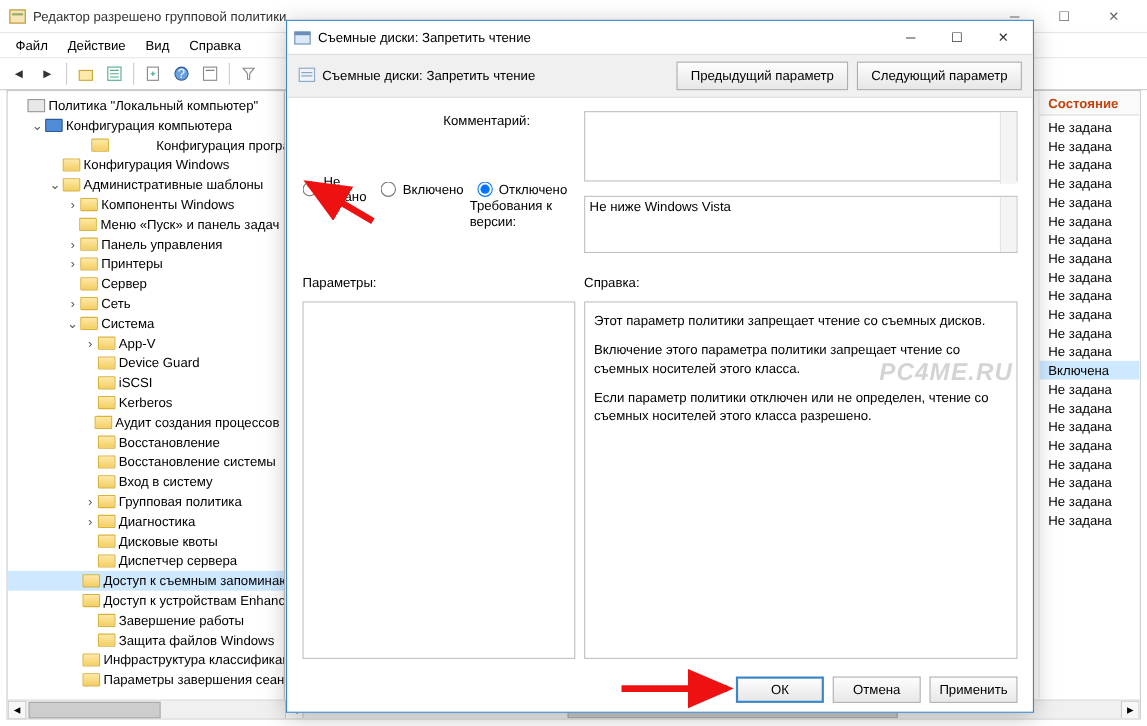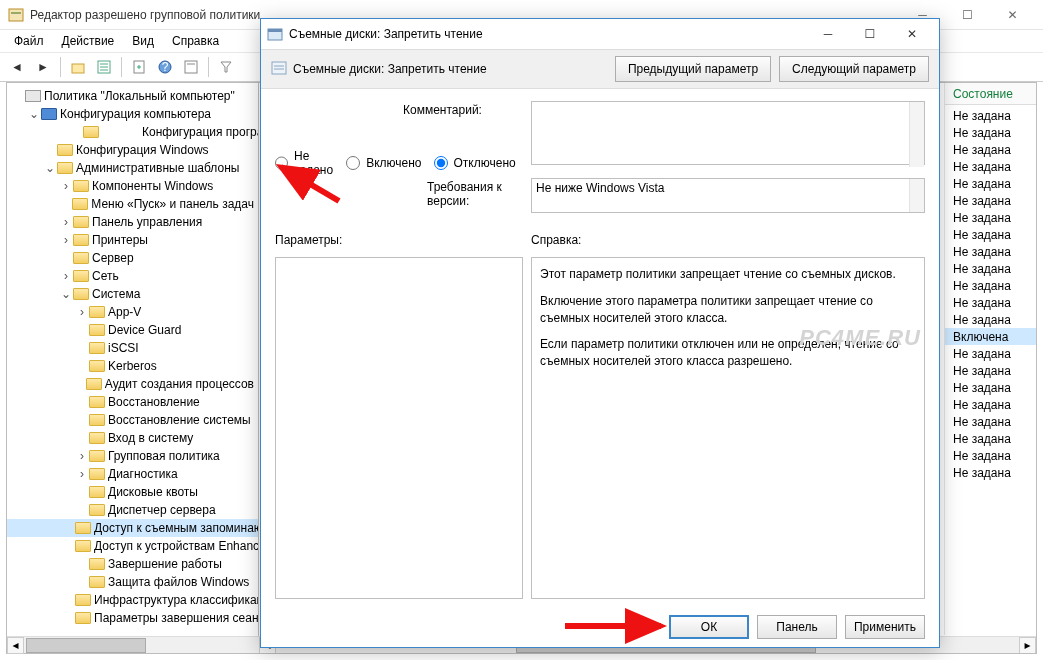--- a/index.html
+++ b/index.html
@@ -25,21 +25,21 @@
 
 .tree { font-size: 12px; }
 .tree-row { display: flex; align-items: center; height: 18px; white-space: nowrap; padding-right: 4px; }
 .tree-row.selected { background: #cde8ff; }
 .tw { display: inline-block; width: 14px; text-align: center; color: #555; cursor: default; }
 .fico { width: 16px; height: 14px; margin-right: 3px; flex-shrink: 0; }
 .fico.folder { background: linear-gradient(#ffe9a8,#f3ce63); border: 1px solid #d9b23a; border-radius: 1px; height: 12px; }
 .fico.comp { background: #4f8bd6; border: 1px solid #2c5a99; border-radius: 1px; height: 12px; }
 .fico.root { background: #e8e8e8; border: 1px solid #999; height: 12px; }
 
-.state-head { height: 22px; display: flex; align-items: center; border-bottom: 1px solid #ddd; padding-left: 8px; color: #15803d; background: #fafafa; }
+.state-head { height: 22px; display: flex; align-items: center; border-bottom: 1px solid #ddd; padding-left: 8px; color: #c2410c; background: #fafafa; font-weight: bold; }
 .state-list { padding: 2px 0; }
 .state-item { height: 17px; padding: 0 8px; display: flex; align-items: center; }
 .state-item.sel { background: #cde8ff; }
 
 .hscroll { position: absolute; bottom: 0; left: 0; right: 0; height: 17px; background: #f0f0f0; border-top: 1px solid #ddd; display: flex; align-items: center; }
 .hscroll .arr { width: 17px; height: 17px; display: flex; align-items: center; justify-content: center; border: 1px solid #ccc; background: #f7f7f7; }
 .hscroll .thumb { height: 15px; background: #cdcdcd; border: 1px solid #aaa; }
 
 
 .dialog { position: absolute; left: 260px; top: 18px; width: 680px; height: 630px; background: #fff; border: 1px solid #3a86c8; box-shadow: 0 4px 20px rgba(0,0,0,.25); display: flex; flex-direction: column; }
@@ -54,21 +54,21 @@
 
 .dlg-body { flex: 1; padding: 12px 14px 8px; display: grid; grid-template-columns: 120px 120px 1fr; grid-template-rows: auto auto auto auto 1fr auto; column-gap: 8px; row-gap: 10px; position: relative; }
 .radio-col { grid-column: 1; grid-row: 1 / span 3; display: flex; flex-direction: row; gap: 12px; padding-top: 2px; }
 .radio-opt { display: flex; align-items: center; gap: 6px; }
 .radio-opt input { width: 14px; height: 14px; }
 
 .lbl-comment { grid-column: 2; grid-row: 1; padding-top: 2px; }
 .txt-comment { grid-column: 3; grid-row: 1; height: 64px; border: 1px solid #bfbfbf; background: #fff; resize: none; padding: 2px 4px; }
 
 .lbl-req { grid-column: 2; grid-row: 2; padding-top: 2px; margin-left: 24px; }
-.txt-req { grid-column: 3; grid-row: 2; height: 35px; border: 1px solid #bfbfbf; background: #fff; padding: 2px 4px; }
+.txt-req { grid-column: 3; grid-row: 2; height: 52px; border: 1px solid #bfbfbf; background: #fff; padding: 2px 4px; }
 
 .lbl-params { grid-column: 1 / span 2; grid-row: 4; }
 .lbl-help { grid-column: 3; grid-row: 4; }
 
 .box-params { grid-column: 1 / span 2; grid-row: 5; border: 1px solid #bfbfbf; background: #fff; min-height: 300px; }
 .box-help { grid-column: 3; grid-row: 5; border: 1px solid #bfbfbf; background: #fff; padding: 8px; line-height: 1.4; min-height: 300px; }
 .box-help p { margin-bottom: 10px; }
 
 .dlg-buttons { grid-column: 1 / -1; grid-row: 6; display: flex; justify-content: flex-end; gap: 8px; padding-top: 6px; }
 .dlg-btn { width: 80px; height: 24px; background: linear-gradient(#fdfdfd,#e7e7e7); border: 1px solid #adadad; }
@@ -416,21 +416,21 @@
 
     <div class="box-params"></div>
     <div class="box-help" id="helpbox">
         <p>Этот параметр политики запрещает чтение со съемных дисков.</p>
         <p>Включение этого параметра политики запрещает чтение со съемных носителей этого класса.</p>
         <p>Если параметр политики отключен или не определен, чтение со съемных носителей этого класса разрешено.</p>
       </div>
 
     <div class="dlg-buttons">
       <button class="dlg-btn primary">ОК</button>
-      <button class="dlg-btn">Панель</button>
+      <button class="dlg-btn">Отмена</button>
       <button class="dlg-btn">Применить</button>
     </div>
 
     <div class="arrow" style="left:8px; top:72px;">
       <svg width="90" height="50">
           <defs>
             <marker id="ah1" markerWidth="8" markerHeight="8" refX="6" refY="3" orient="auto">
               <path d="M0,0 L7,3 L0,6 Z" fill="#e11"></path>
             </marker>
           </defs>

